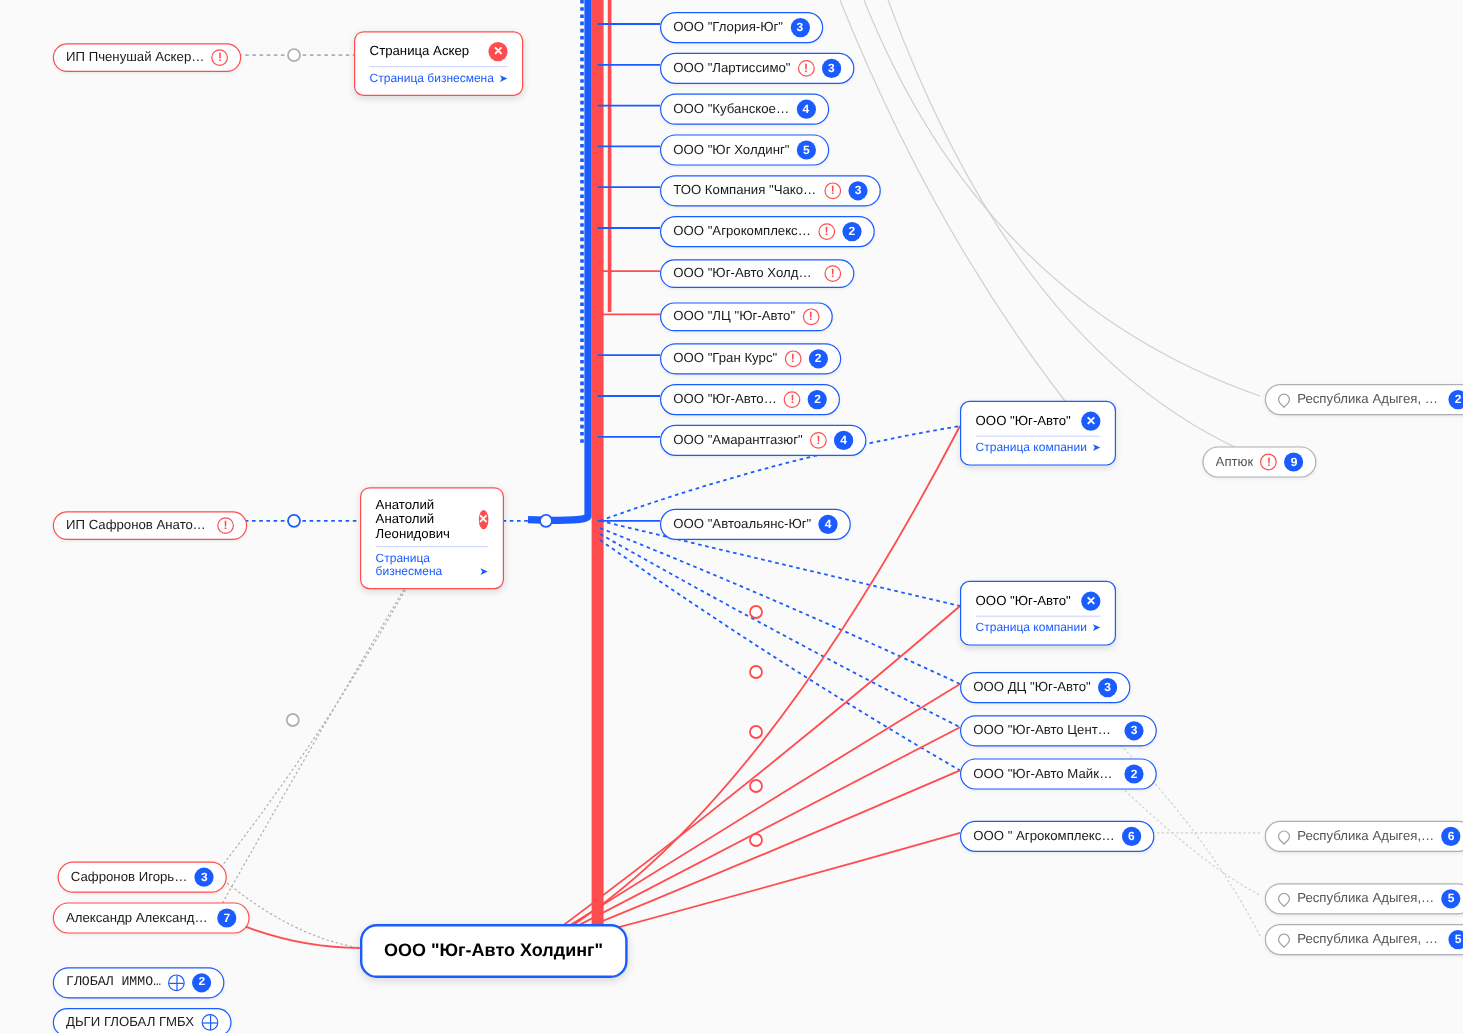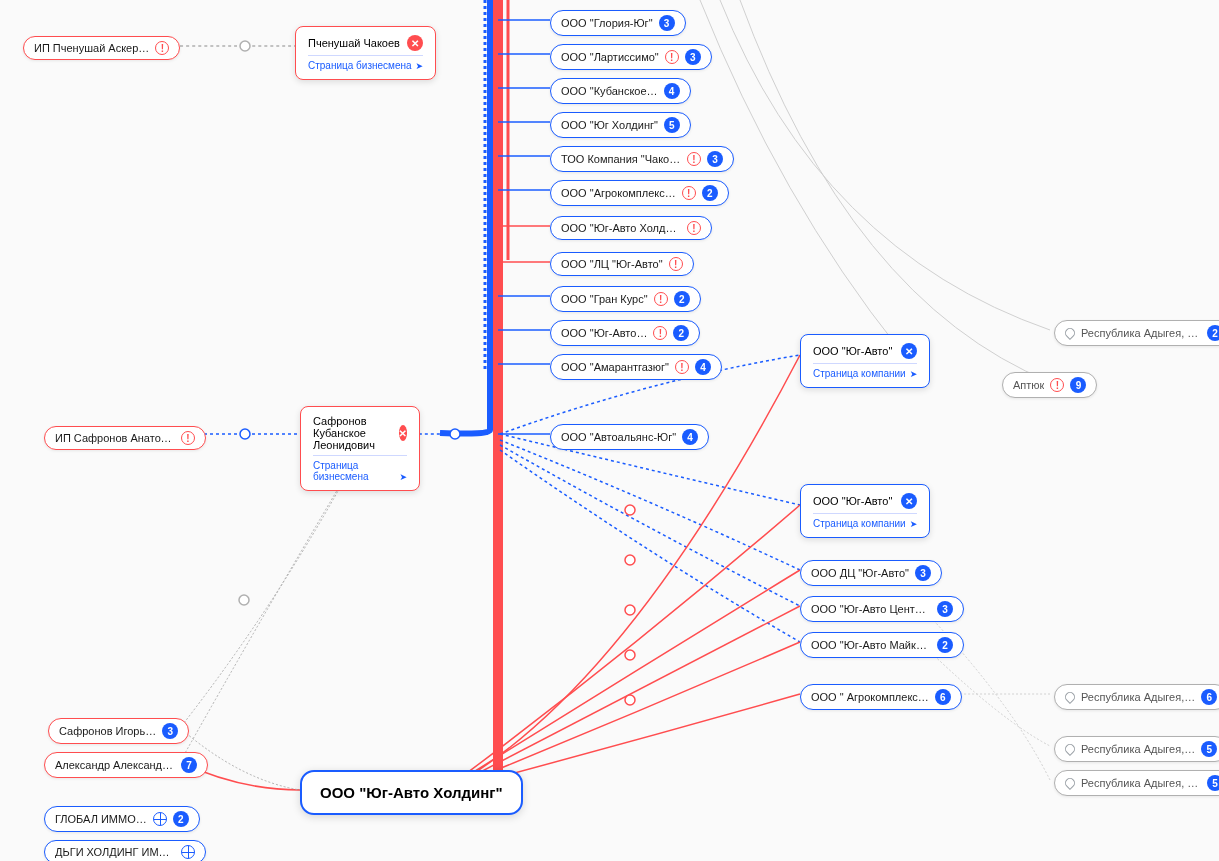--- a/index.html
+++ b/index.html
@@ -91,33 +91,33 @@
   <circle cx="630" cy="700" r="5" fill="#fff" stroke="#ff4d4f" stroke-width="1.5"></circle>
   <circle cx="244" cy="600" r="5" fill="#fff" stroke="#b0b0b0" stroke-width="1.5"></circle>
 </svg>
 
 <div class="main-node" style="left:300px; top:770px;">
   <span>ООО "Юг-Авто Холдинг"</span>
 </div>
 
 <div class="card red" style="left:295px; top:26px;">
   <div class="title">
-      <span>Пченушай Чакоев</span>
+      <span>Страница Аскер</span>
       <span class="close-x">✕</span>
     </div>
   <hr>
   <div class="link">
       <span>Страница бизнесмена</span>
       <span class="arrow-icon"></span>
     </div>
 </div>
 
 <div class="card red" style="left:300px; top:406px; width:115px;">
   <div class="title">
-      <span style="white-space:normal;">Сафронов Кубанское Леонидович</span>
+      <span style="white-space:normal;">Анатолий Анатолий Леонидович</span>
       <span class="close-x">✕</span>
     </div>
   <hr>
   <div class="link">
       <span>Страница бизнесмена</span>
       <span class="arrow-icon"></span>
     </div>
 </div>
 
 <div class="card blue" style="left:800px; top:334px;">
@@ -138,43 +138,43 @@
       <span class="close-x blue">✕</span>
     </div>
   <hr>
   <div class="link">
       <span>Страница компании</span>
       <span class="arrow-icon"></span>
     </div>
 </div>
 
 <div id="nodes-root">
-    <div class="node red" style="left: 23px; top: 36px;">
+    <div class="node red" style="left: 44px; top: 36px;">
       <span class="label">ИП Пченушай Аскер…</span>
       <span class="warn">!</span>
     </div>
     <div class="node red" style="left: 44px; top: 426px;">
       <span class="label">ИП Сафронов Анатолий…</span>
       <span class="warn">!</span>
     </div>
     <div class="node red" style="left: 48px; top: 718px;">
       <span class="label">Сафронов Игорь…</span>
       <span class="badge blue">3</span>
     </div>
     <div class="node red" style="left: 44px; top: 752px;">
       <span class="label">Александр Александр…</span>
       <span class="badge blue">7</span>
     </div>
-    <div class="node blue" style="left: 44px; top: 806px;">
+    <div class="node blue" style="left: 44px; top: 806px; font-family: Liberation Mono, monospace;">
       <span class="label">ГЛОБАЛ ИММО…</span>
       <span class="globe-icon"></span>
       <span class="badge blue">2</span>
     </div>
     <div class="node blue" style="left: 44px; top: 840px;">
-      <span class="label">ДЬГИ ХОЛДИНГ ИММО</span>
+      <span class="label">ДЬГИ ГЛОБАЛ ГМБХ</span>
       <span class="globe-icon"></span>
     </div>
     <div class="node blue" style="left: 550px; top: 10px;">
       <span class="label">ООО "Глория-Юг"</span>
       <span class="badge blue">3</span>
     </div>
     <div class="node blue" style="left: 550px; top: 44px;">
       <span class="label">ООО "Лартиссимо"</span>
       <span class="warn">!</span>
       <span class="badge blue">3</span>

